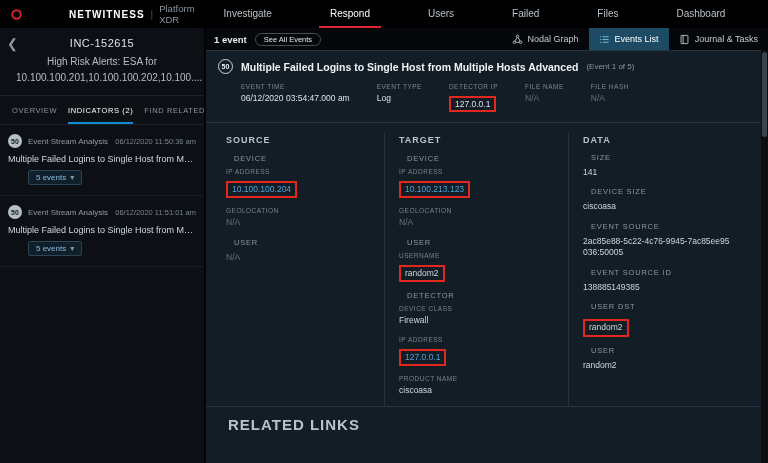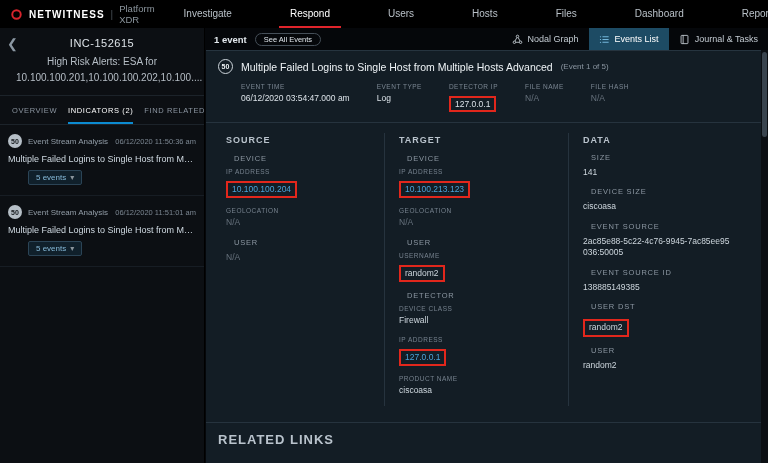--- a/index.html
+++ b/index.html
@@ -5,21 +5,21 @@
   *{margin:0;padding:0;box-sizing:border-box;}
   html,body{width:768px;height:463px;overflow:hidden;background:#07090c;
     font-family:"Liberation Sans",sans-serif;-webkit-font-smoothing:antialiased;}
   svg{display:block;}
 
   
   .topnav{position:absolute;top:0;left:0;right:0;height:28px;background:#000;
     display:flex;align-items:stretch;padding:0 10px;z-index:5;}
   .brand{display:flex;align-items:center;gap:6px;margin-right:18px;}
   .brand-mark svg{width:13px;height:13px;}
-  .brand-name{color:#fff;font-size:10px;font-weight:bold;letter-spacing:1px;}
+  .brand-name{color:#fff;font-size:10px;font-weight:bold;letter-spacing:1px;margin-left:40px;}
   .brand-sep{color:#474f56;font-size:10px;}
   .brand-suffix{color:#8a949c;font-size:9.5px;}
   .nav-items{display:flex;align-items:stretch;gap:36px;}
   .nav-item{display:flex;align-items:center;padding:0 11px;font-size:10px;color:#b9c1c8;
     border-bottom:2px solid transparent;cursor:pointer;white-space:nowrap;}
   .nav-item.active{color:#fff;border-bottom-color:#e0242b;}
   .nav-right{margin-left:auto;display:flex;align-items:center;gap:14px;color:#9aa4ad;}
   .nav-icon{cursor:pointer;}
   .nav-icon svg{width:12px;height:12px;}
   .admin{display:flex;align-items:center;gap:4px;font-size:10px;color:#c3cbd2;cursor:pointer;}
@@ -57,41 +57,41 @@
   .view svg{width:11px;height:11px;}
   .view.active{background:#1d4b64;color:#fff;align-items:center;}
   .view.active svg{color:#7fc5ea;}
 
   
   .event-panel{position:absolute;top:22px;left:1px;right:7px;bottom:0;background:#131d25;
     border-top:1px solid #26343f;}
   .event-header{display:flex;align-items:center;gap:8px;padding:8px 12px 6px;}
   .event-badge{width:15px;height:15px;border-radius:50%;border:1px solid #cdd5db;color:#eef2f5;
     font-size:7px;font-weight:bold;display:flex;align-items:center;justify-content:center;flex:0 0 15px;}
-  .event-title{font-size:10.5px;font-weight:normal;color:#eef3f6;}
+  .event-title{font-size:10.5px;font-weight:bold;color:#eef3f6;}
   .event-sub{font-size:8px;color:#8a95a0;}
   .meta-strip{display:flex;padding:3px 12px 10px 35px;border-bottom:1px solid #26333e;}
   .meta-cell{margin-right:27px;}
   .meta-label{font-size:6.5px;color:#7b8793;letter-spacing:.5px;margin-bottom:3px;}
   .meta-value{font-size:8.5px;color:#dbe2e8;}
   .na{color:#66717c !important;}
   .annotated{display:inline-block;border:2px solid #e2271c;padding:1px 4px;}
 
   .columns{display:flex;min-height:192px;padding-top:10px;}
   .col{padding:0 14px;}
   .col-source{width:178px;padding-left:20px;}
   .col-target{width:184px;border-left:1px solid #26333e;}
   .col-data{flex:1;border-left:1px solid #26333e;}
   .col-heading{font-size:9px;font-weight:bold;color:#b9c3cc;letter-spacing:1px;margin:2px 0 8px;}
   .sub-heading{font-size:7.5px;color:#8c97a2;letter-spacing:.8px;margin:9px 8px 5px;}
   .field{margin-bottom:9px;}
   .f-label{font-size:6.5px;color:#76828e;letter-spacing:.5px;margin-bottom:3px;}
   .f-value{font-size:8.5px;color:#cdd6dd;word-break:break-all;line-height:1.35;}
   .f-value.link{color:#4aa3d8;cursor:pointer;}
-  .related{border-top:1px solid #26333e;margin-top:16px;padding:9px 12px;font-size:13px;
+  .related{border-top:1px solid #26333e;margin-top:0;padding:9px 22px;font-size:15px;
     font-weight:bold;color:#b9c3cc;letter-spacing:1px;}
 
   .scrollbar{position:absolute;top:22px;right:0;width:7px;bottom:0;background:#0b0f13;}
   .scroll-thumb{position:absolute;top:2px;left:1px;width:5px;height:85px;background:#39444e;border-radius:3px;cursor:pointer;}
 </style>
 </head>
 <body>
 
 <header class="topnav">
   <div class="brand">
@@ -101,21 +101,21 @@
         </svg>
     </span>
     <span class="brand-name">NETWITNESS</span>
     <span class="brand-sep">|</span>
     <span class="brand-suffix">Platform XDR</span>
   </div>
   <nav class="nav-items">
     <a class="nav-item">Investigate</a>
     <a class="nav-item active">Respond</a>
     <a class="nav-item">Users</a>
-    <a class="nav-item">Hosts</a>
+    <a class="nav-item">Failed</a>
     <a class="nav-item">Files</a>
     <a class="nav-item">Dashboard</a>
     <a class="nav-item">Reports</a>
   </nav>
   <div class="nav-right">
     <span class="nav-icon">
       <svg viewBox="0 0 16 16" fill="none" stroke="currentColor" stroke-width="1.3">
         <circle cx="8" cy="9" r="5"></circle>
           <path d="M8 6.5V9l1.8 1.3M6.5 1.8h3"></path>
       </svg>

